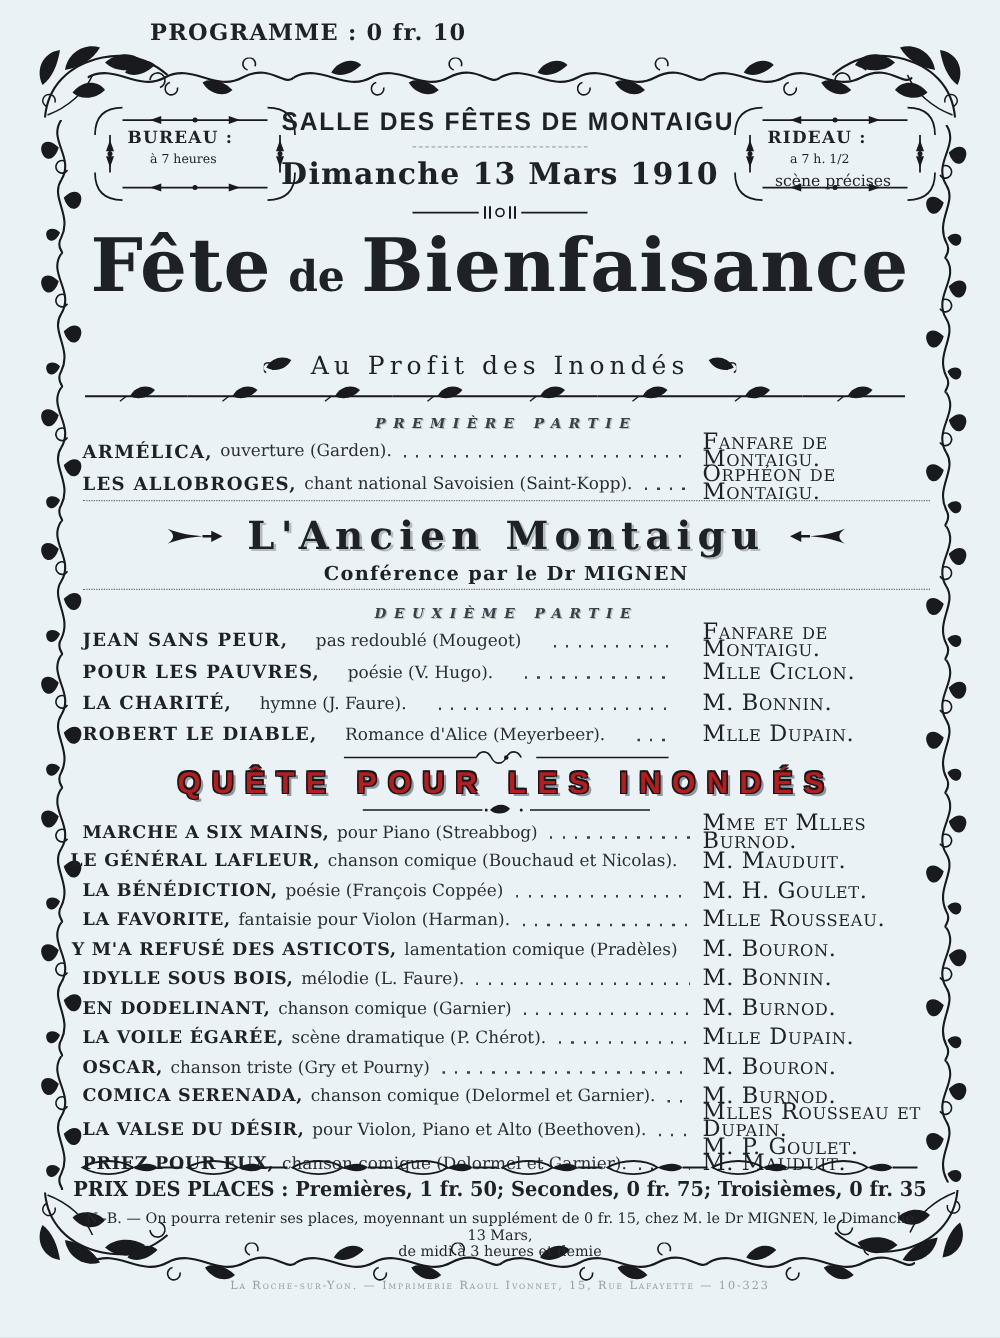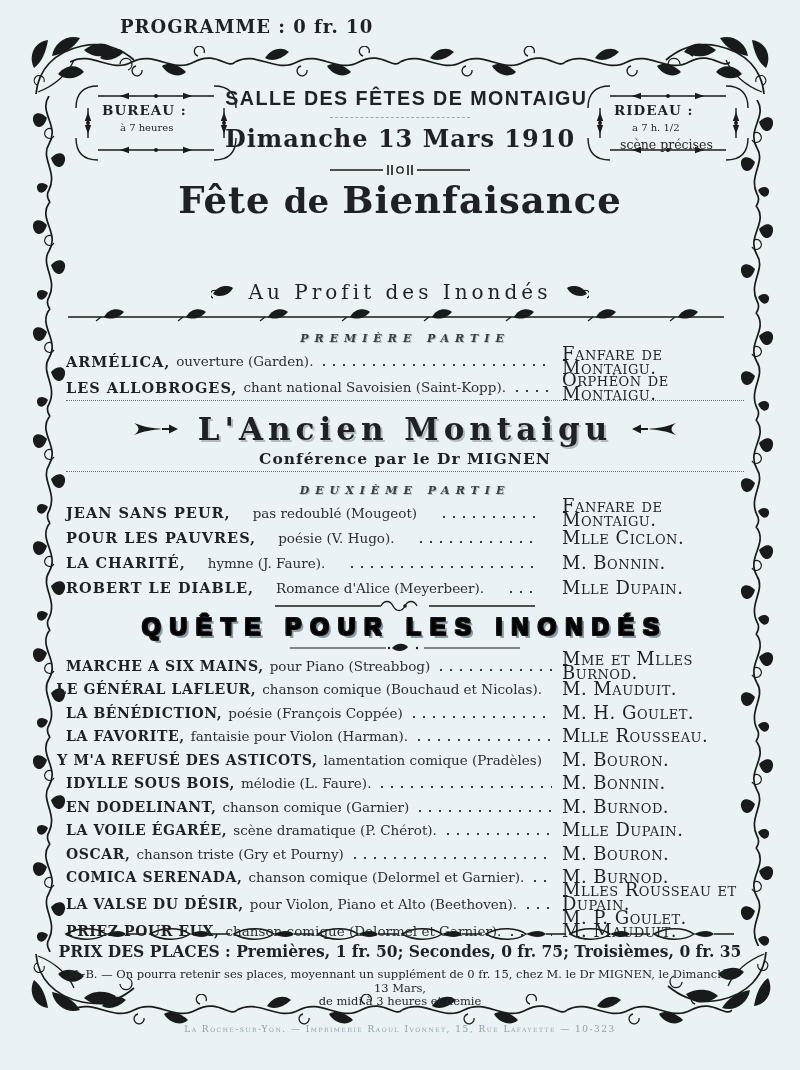--- a/index.html
+++ b/index.html
@@ -16,21 +16,21 @@
   .bureau{left:74px;top:84px;}
   .rideau{left:586px;top:84px;}
   .head-center{position:absolute;left:218px;top:86px;width:364px;text-align:center;}
   .venue{font-family:"Liberation Sans","DejaVu Sans",sans-serif;font-weight:bold;font-size:20.5px;
          letter-spacing:1.5px;transform:scaleX(0.96);transform-origin:center;white-space:nowrap;}
   .venue-dash{width:140px;margin:7px auto 6px auto;border-top:1px dashed #9baab2;height:0;}
   .date{font-size:24px;font-weight:bold;letter-spacing:1px;white-space:nowrap;}
   .o-divider{position:absolute;left:325px;top:163px;}
   
   .grand{position:absolute;left:60px;top:178px;width:680px;text-align:center;white-space:nowrap;}
-  .grand .w1,.grand .w3{font-size:37px;font-weight:bold;letter-spacing:1px;}
+  .grand .w1,.grand .w3{font-size:59px;font-weight:bold;letter-spacing:1px;}
   .grand .w2{font-size:34px;font-weight:bold;margin:0 8px;}
   .subtitle-row{position:absolute;left:100px;top:280px;width:600px;display:flex;align-items:center;justify-content:center;gap:14px;}
   .subtitle{font-size:20px;letter-spacing:4px;white-space:nowrap;}
   
   .flow{position:absolute;left:66px;top:332px;width:678px;}
   .part-head{height:16px;line-height:14px;text-align:center;font-size:11px;font-weight:bold;
              letter-spacing:6px;color:#3a4046;text-shadow:1px 1px 0 #b3bfc6;font-style:italic;}
   .row{display:flex;align-items:center;white-space:nowrap;justify-content:flex-end;}
   .r26{height:26px;} .r25{height:25px;gap:16px;} .rq{height:23.5px;} .rv{height:30px;}
   .rt{font-weight:bold;font-size:14.5px;letter-spacing:1px;}
@@ -42,21 +42,21 @@
       line-height:14px;white-space:pre-line;}
   .dothr{height:8px;border:0;margin:0;border-top:1.5px dotted #5e6d76;}
   
   .conf-title-row{height:40px;display:flex;align-items:center;justify-content:center;gap:18px;}
   .conf-title{font-size:31px;font-weight:bold;letter-spacing:5px;white-space:nowrap;
               text-shadow:2px 2px 0 rgba(40,48,56,0.28);}
   .conf-speaker{height:22px;line-height:20px;text-align:center;font-size:15.5px;font-weight:bold;letter-spacing:1px;}
   .center-orn{display:flex;justify-content:center;align-items:center;}
   .quete-head{height:30px;line-height:30px;text-align:center;
               font-family:"Liberation Sans","DejaVu Sans",sans-serif;font-weight:bold;font-size:24px;
-              letter-spacing:9px;color:#000000;white-space:nowrap;
+              letter-spacing:9px;color:#b91c1c;white-space:nowrap;
               text-shadow:-1.2px -1.2px 0 #15181b,1.2px -1.2px 0 #15181b,-1.2px 1.2px 0 #15181b,
                           1.2px 1.2px 0 #15181b,3px 3px 0 #8e9ba3;}
   
   .chain-rule{position:absolute;left:62px;top:926px;}
   .prices{position:absolute;left:0;top:942px;width:800px;text-align:center;font-size:16.5px;font-weight:bold;
           transform:scaleX(0.94);transform-origin:center;white-space:nowrap;}
   .nb{position:absolute;left:60px;top:968px;width:680px;text-align:center;font-size:11.5px;line-height:13.5px;color:#23272c;}
   .printer{position:absolute;left:0;top:1024px;width:800px;text-align:center;font-size:9px;letter-spacing:1.5px;
            font-variant:small-caps;color:#8fa0a9;}
 </style>

